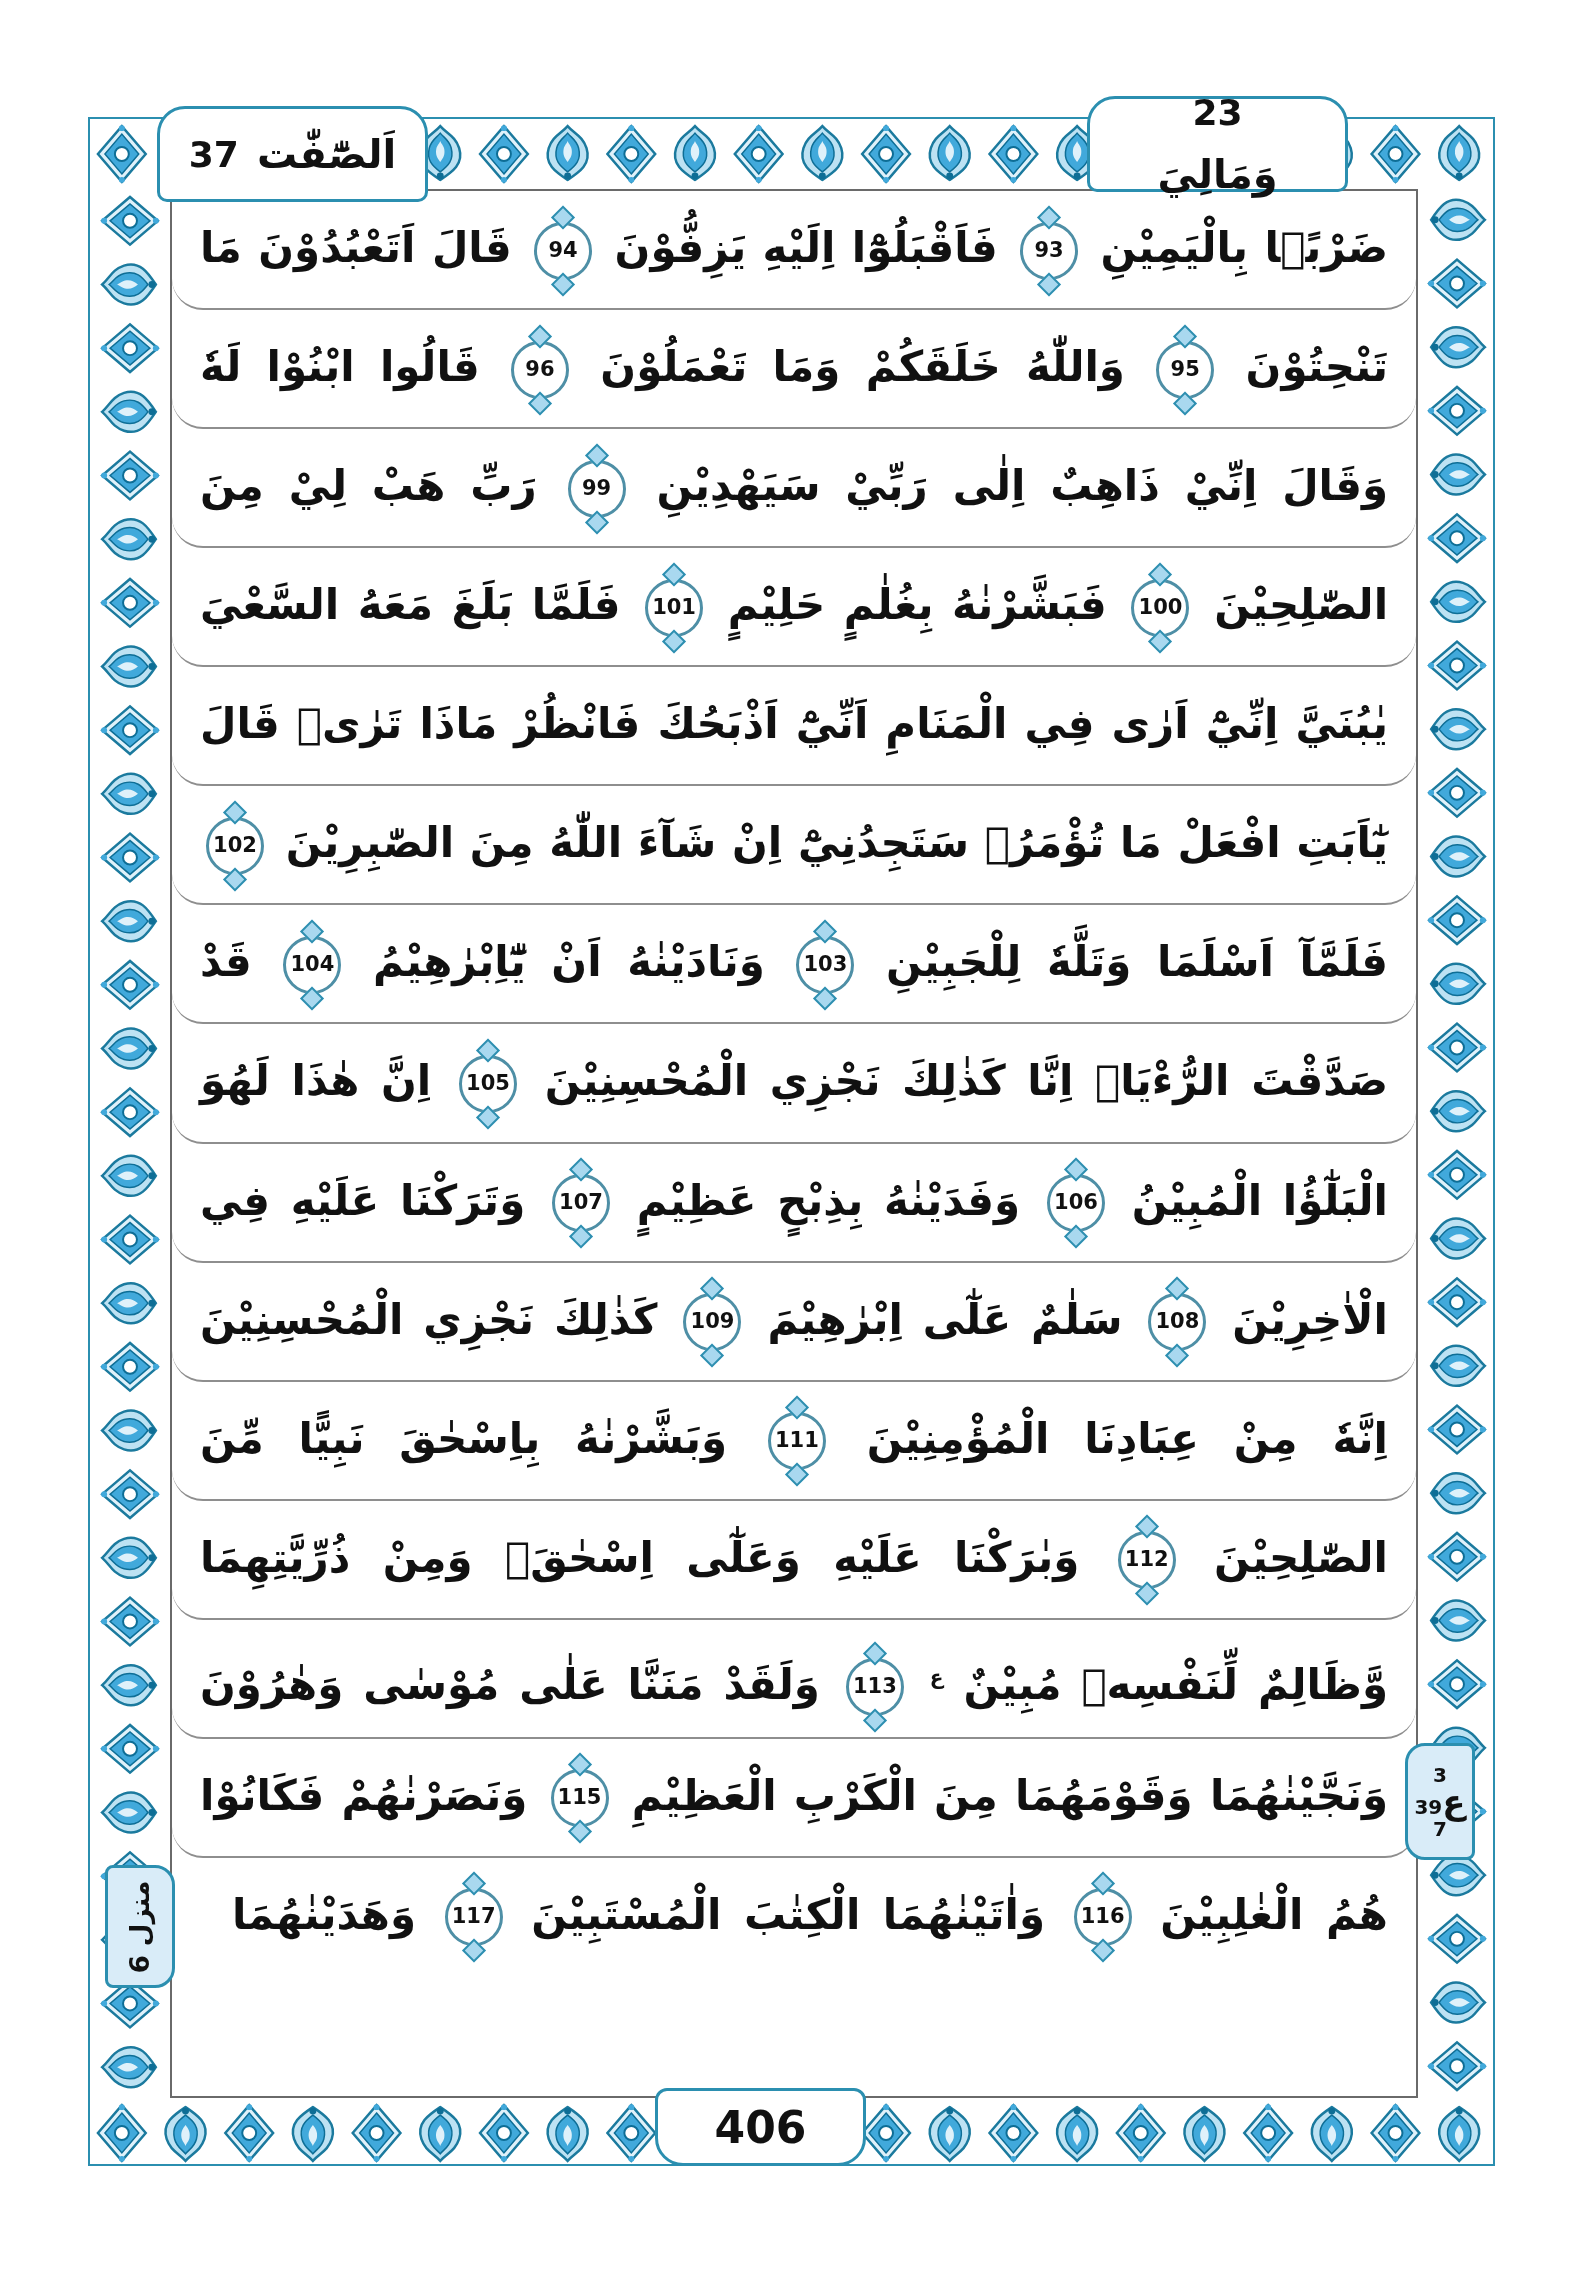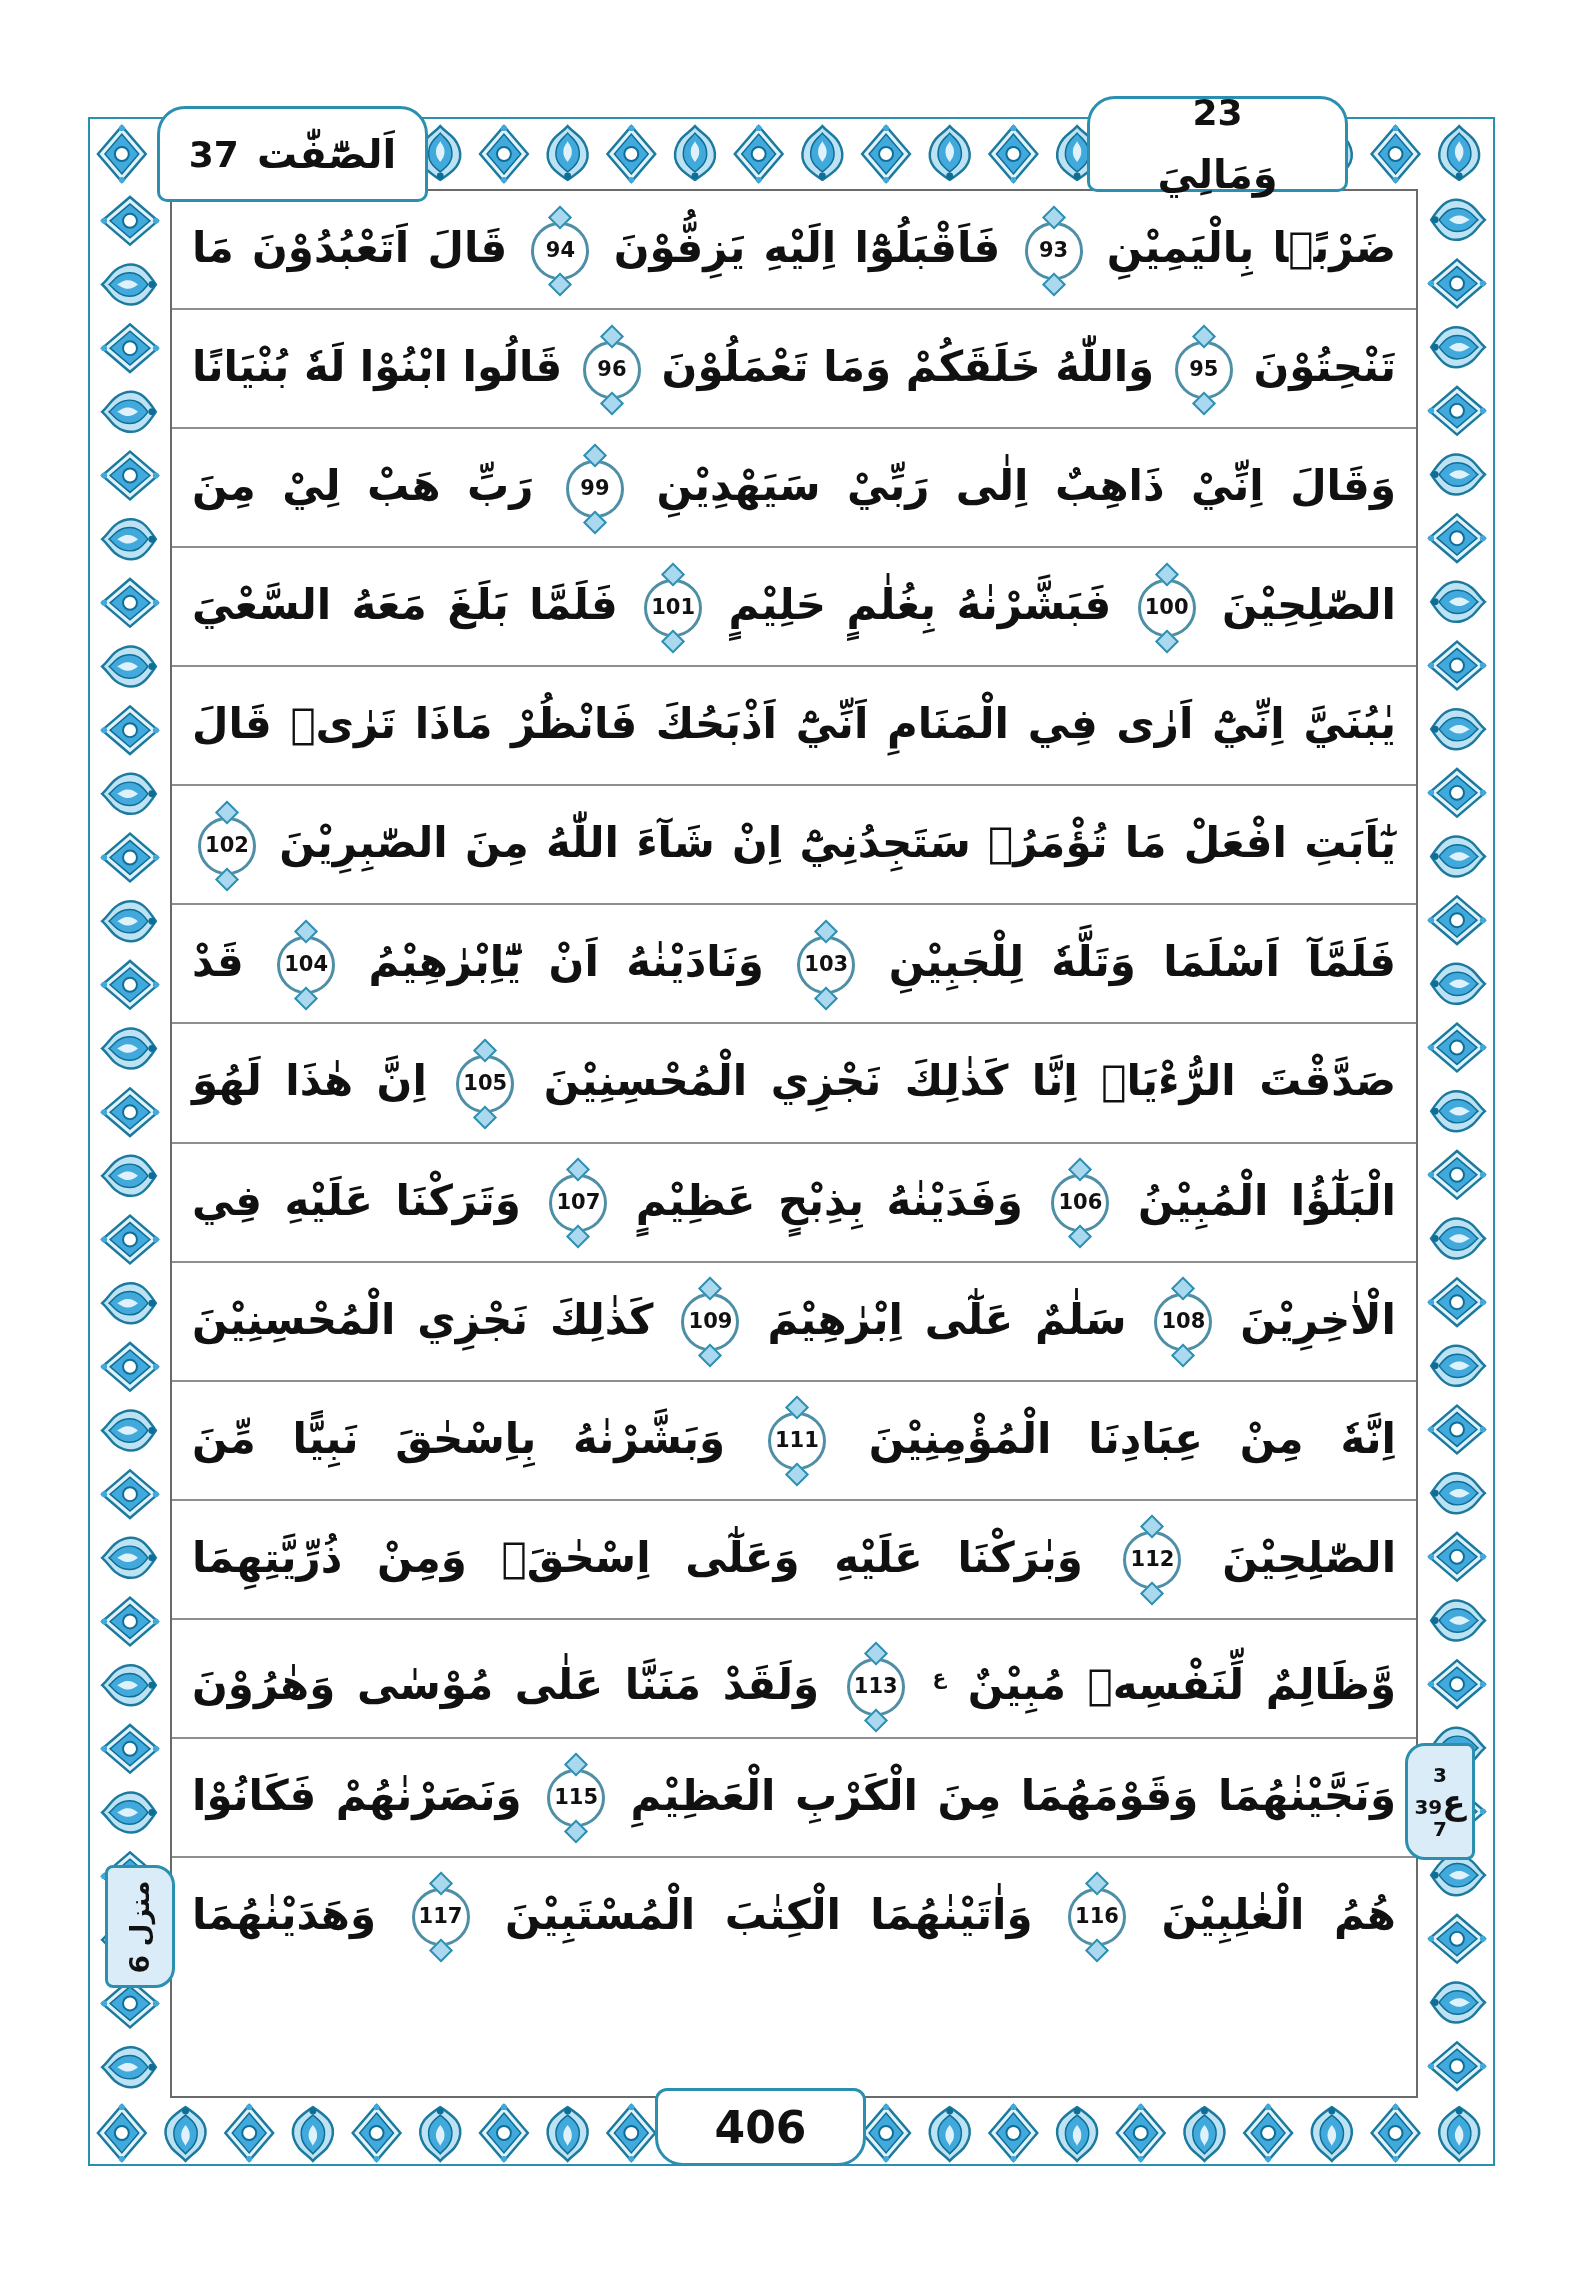--- a/index.html
+++ b/index.html
@@ -16,23 +16,23 @@
               transform:rotate(90deg) translate(0,-80px);}
   #strip-right{left:1327px;top:70px;width:1909px;height:80px;transform-origin:0 0;
                transform:rotate(-90deg) translate(-1909px,0);}
 
   
   .text-area{position:absolute;left:80px;top:70px;width:1248px;height:1909px;
              background:#fff;border:2px solid #6a6a6a;box-sizing:border-box;
              display:grid;grid-template-rows:repeat(16,1fr);}
   .line{border-bottom:2px solid #8e8e8e;box-sizing:border-box;overflow:hidden;
         direction:rtl;text-align:justify;text-align-last:justify;
-        padding:0 20px;font-size:42px;font-weight:bold;color:#111;
-        line-height:114px;height:100%;}
-  .line:last-child{border-bottom:none;}
+        padding:0 28px;font-size:42px;font-weight:bold;color:#111;
+        line-height:114px;height:100%;border-radius:31px;}
+  .line:last-child{border-bottom:none;margin-left:32px;}
   .ayah-text{white-space:normal;}
   .ruku-mark{font-size:20px;vertical-align:super;font-weight:bold;}
 
   
   .medallion{display:inline-block;width:52px;height:52px;line-height:50px;
              text-align:center;text-align-last:center;background:#fff;
              border:3px solid #4E8FA6;border-radius:50%;
              font-size:21px;font-weight:bold;color:#111;
              position:relative;vertical-align:middle;margin:0 6px;direction:ltr;}
   .medallion::before,.medallion::after{content:"";position:absolute;left:50%;

